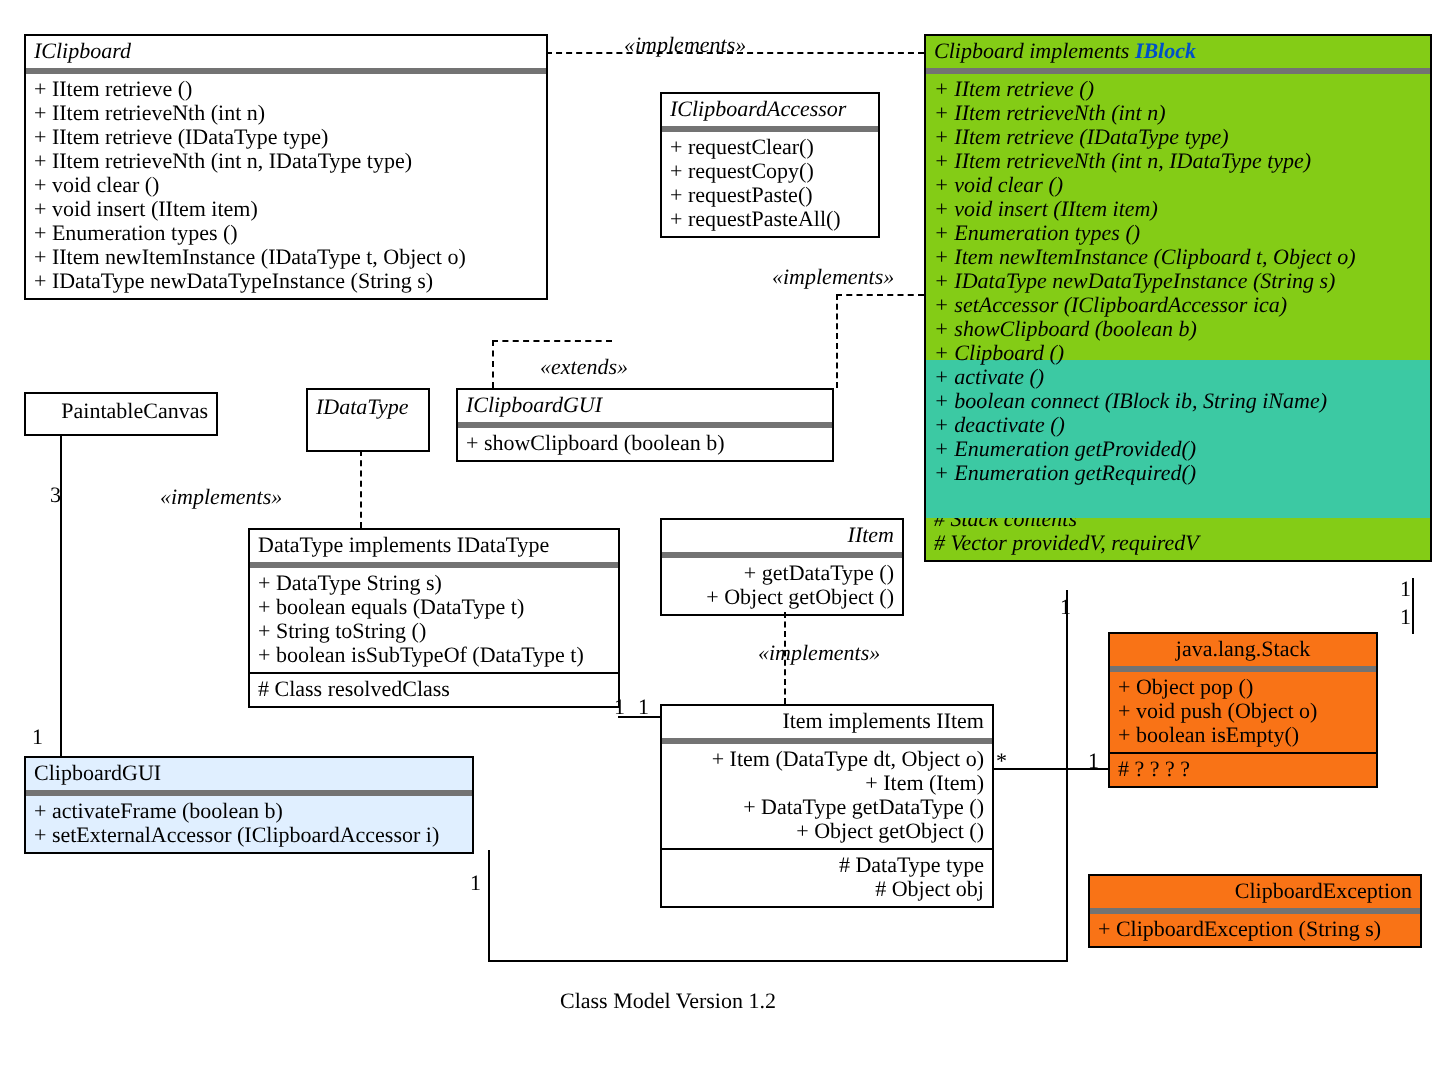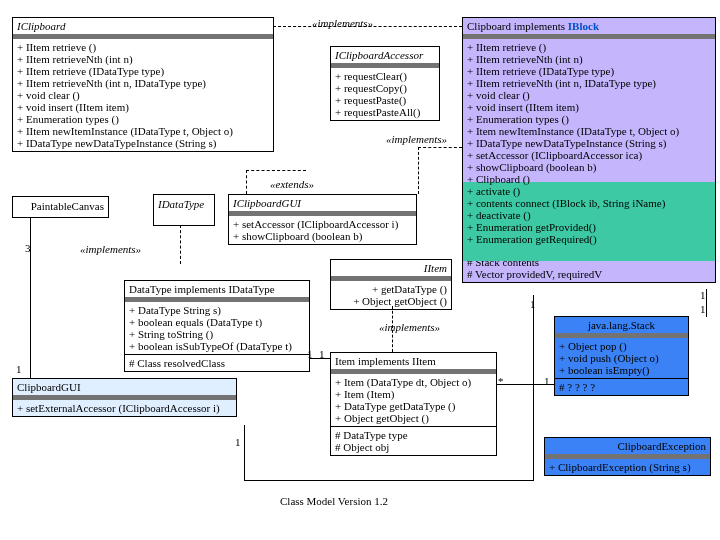--- a/index.html
+++ b/index.html
@@ -1,22 +1,22 @@
 <!DOCTYPE html>
 <html><head>
 <meta charset="utf-8">
 <style>
 body { margin: 0; padding: 0; font-family: 'Times New Roman', serif; font-size: 11px; background: #fff; width: 720px; height: 540px; position: relative; }
 .box { position: absolute; border: 1px solid #000; background: #fff; }
-.box-title { border-bottom: 5px solid #737373; padding: 2px 4px; }
+.box-title { border-bottom: 3px solid #737373; padding: 2px 4px; }
 .box-body { padding: 2px 4px; }
 .box-body div { white-space: nowrap; }
-.yellow { background: #c4b5fd; }
+.yellow { background: #84cc16; font-style: italic; }
 .blue { background: #e0efff; }
-.lav { background: #3b82f6; }
+.lav { background: #f97316; }
 .tbar { position: absolute; background: #3cc9a3; }
 .line { position: absolute; background: #000; }
 .hl { height: 1px; }
 .vl { width: 1px; }
 .dash { border-top: 1px dashed #000; position: absolute; height: 0; }
 .dashv { border-left: 1px dashed #000; position: absolute; width: 0; }
 .lbl { position: absolute; font-style: italic; }
 .mult { position: absolute; font-size: 11px; }
 .ibk { color: #0050c8; font-weight: bold; }
 </style>
@@ -43,27 +43,27 @@
   <div class="box-body" style="position:relative;padding:2px 0;">
     <div class="tbar" style="left:0;top:143px;height:79px;width:100%;"></div>
     <div style="position:relative;padding:0 4px;">
     <div>+ IItem retrieve ()</div>
     <div>+ IItem retrieveNth (int n)</div>
     <div>+ IItem retrieve (IDataType type)</div>
     <div>+ IItem retrieveNth (int n, IDataType type)</div>
     <div>+ void clear ()</div>
     <div>+ void insert (IItem item)</div>
     <div>+ Enumeration types ()</div>
-    <div>+ Item newItemInstance (IDataType t, Object o)</div>
+    <div>+ Item newItemInstance (Clipboard t, Object o)</div>
     <div>+ IDataType newDataTypeInstance (String s)</div>
     <div>+ setAccessor (IClipboardAccessor ica)</div>
     <div>+ showClipboard (boolean b)</div>
     <div>+ Clipboard ()</div>
     <div>+ activate ()</div>
-    <div>+ contents connect (IBlock ib, String iName)</div>
+    <div>+ boolean connect (IBlock ib, String iName)</div>
     <div>+ deactivate ()</div>
     <div>+ Enumeration getProvided()</div>
     <div>+ Enumeration getRequired()</div>
     </div>
   </div>
   <div class="box-body" style="border-top:7px solid #701a75">
     <div># Stack contents</div>
     <div># Vector providedV, requiredV</div>
   </div>
 </div>
@@ -82,47 +82,46 @@
   <div style="padding:3px 4px">PaintableCanvas</div>
 </div>
 
 <div class="box" style="left:153px; top:194px; width:60px; height:30px;">
   <div style="padding:3px 4px;font-style:italic">IDataType</div>
 </div>
 
 <div class="box" style="left:228px; top:194px; width:187px;font-family:Liberation Serif, serif;">
   <div class="box-title" style="font-style:italic">IClipboardGUI</div>
   <div class="box-body">
-    <div>+ setAccessor (IClipboardAccessor i)</div>
     <div>+ showClipboard (boolean b)</div>
   </div>
 </div>
 
-<div class="box" style="left:124px; top:264px; width:184px;margin-top:16px;">
+<div class="box" style="left:124px; top:264px; width:184px;">
   <div class="box-title">DataType implements IDataType</div>
   <div class="box-body">
     <div>+ DataType String s)</div>
     <div>+ boolean equals (DataType t)</div>
     <div>+ String toString ()</div>
     <div>+ boolean isSubTypeOf (DataType t)</div>
   </div>
   <div class="box-body" style="border-top:1px solid #000">
     <div># Class resolvedClass</div>
   </div>
 </div>
 
 <div class="box" style="left:330px; top:259px; width:120px;text-align:right;">
   <div class="box-title" style="font-style:italic">IItem</div>
   <div class="box-body">
     <div>+ getDataType ()</div>
     <div>+ Object getObject ()</div>
   </div>
 </div>
 
-<div class="box" style="left:330px; top:352px; width:165px;">
+<div class="box" style="left:330px; top:352px; width:165px;text-align:right;">
   <div class="box-title">Item implements IItem</div>
   <div class="box-body">
     <div>+ Item (DataType dt, Object o)</div>
     <div>+ Item (Item)</div>
     <div>+ DataType getDataType ()</div>
     <div>+ Object getObject ()</div>
   </div>
   <div class="box-body" style="border-top:1px solid #000">
     <div>#  DataType  type</div>
     <div>#  Object obj</div>
@@ -137,20 +136,21 @@
     <div>+ boolean isEmpty()</div>
   </div>
   <div class="box-body" style="border-top:1px solid #000">
     <div># ? ? ? ?</div>
   </div>
 </div>
 
 <div class="box blue" style="left:12px; top:378px; width:223px;">
   <div class="box-title">ClipboardGUI</div>
   <div class="box-body">
+    <div>+ activateFrame (boolean b)</div>
     <div>+ setExternalAccessor (IClipboardAccessor i)</div>
   </div>
 </div>
 
 <div class="box lav" style="left:544px; top:437px; width:165px;">
   <div class="box-title" style="text-align:right">ClipboardException</div>
   <div class="box-body">
     <div>+ ClipboardException (String s)</div>
   </div>
 </div>

